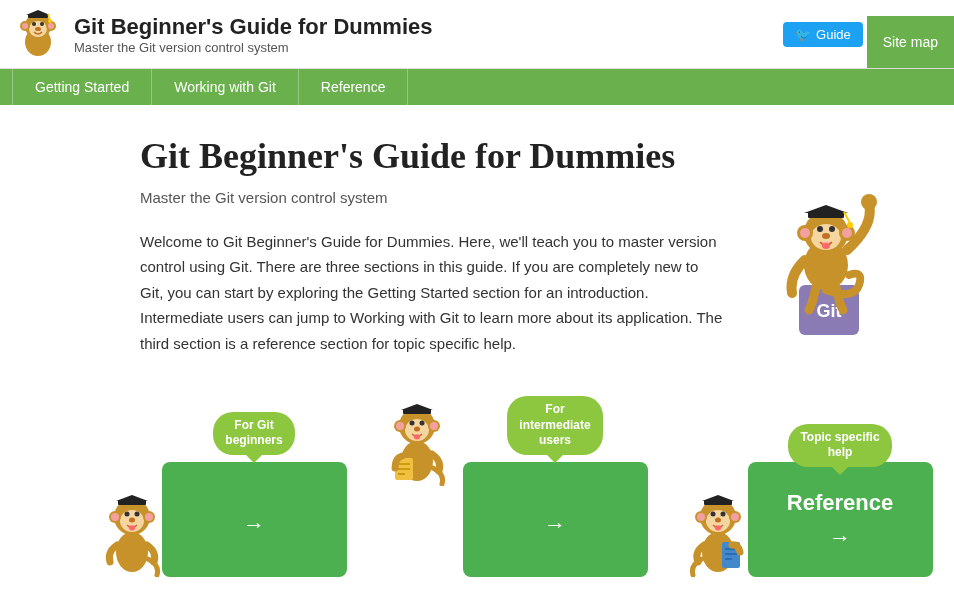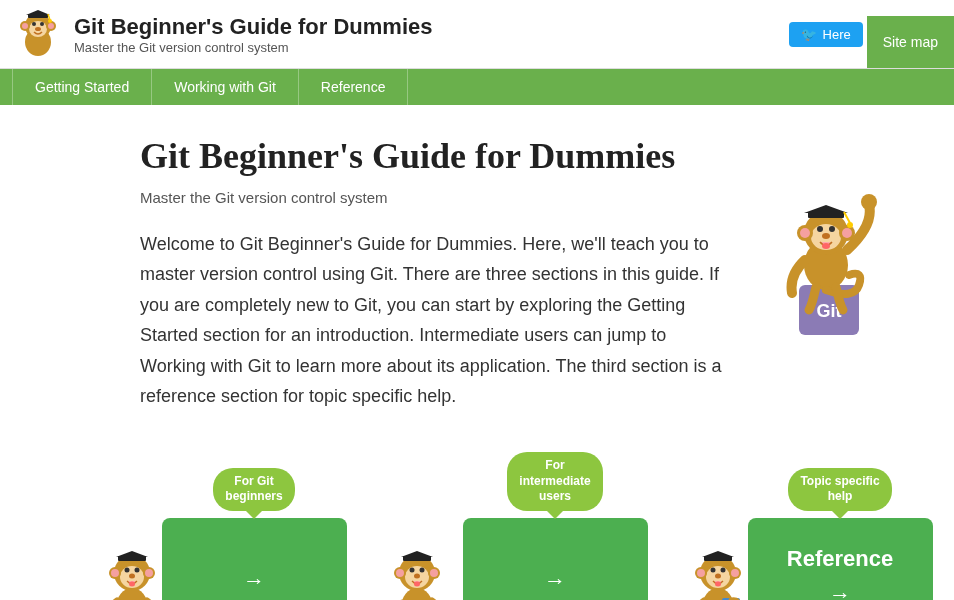--- a/index.html
+++ b/index.html
@@ -113,21 +113,21 @@
       color: #222;
       margin-bottom: 8px;
       font-family: Georgia, serif;
     }
     .hero-content .subtitle {
       color: #555;
       font-size: 15px;
       margin-bottom: 18px;
     }
     .hero-content p {
-      font-size: 18px;
+      font-size: 15px;
       color: #333;
       line-height: 1.7;
     }
     .hero-image {
       flex-shrink: 0;
       width: 160px;
       display: flex;
       justify-content: center;
       align-items: flex-start;
       margin-top: 10px;
@@ -233,21 +233,21 @@
   </div>
 
   <div class="header-text">
     <h1>Git Beginner's Guide for Dummies</h1>
     <p>Master the Git version control system</p>
   </div>
 
   <div class="header-actions">
     <button class="tweet-btn">
       <span style="font-weight:bold;">🐦</span>
-      <span>Here</span>
+      <span>Guide</span>
     </button>
     <div class="gplus-btn">
       <span class="gplus-label">g+1</span>
       <span class="gplus-count">12</span>
     </div>
   </div>
 
   <div class="sitemap-btn">
     <span>Site map</span>
   </div>
@@ -345,21 +345,21 @@
 beginners</div>
         </div>
         <div class="card">
           <div class="card-arrow">→</div>
         </div>
       </div>
     </div>
   </div>
 
   <div class="card-wrapper">
-    <div style="display:flex; align-items:flex-end; gap:16px;">
+    <div style="display:flex; gap:16px;">
       <svg viewBox="0 0 60 90" width="60" height="90">
         <circle cx="30" cy="30" r="18" fill="#c8922a"></circle>
         <ellipse cx="30" cy="34" rx="12" ry="11" fill="#f5d5a0"></ellipse>
         <circle cx="13" cy="30" r="6" fill="#c8922a"></circle>
         <circle cx="13" cy="30" r="4" fill="#f5a0a0"></circle>
         <circle cx="47" cy="30" r="6" fill="#c8922a"></circle>
         <circle cx="47" cy="30" r="4" fill="#f5a0a0"></circle>
         <circle cx="25" cy="27" r="2.5" fill="#333"></circle>
         <circle cx="35" cy="27" r="2.5" fill="#333"></circle>
         <ellipse cx="30" cy="33" rx="3" ry="2.5" fill="#c07020"></ellipse>
@@ -420,21 +420,21 @@
         <line x1="37" y1="67" x2="49" y2="67" stroke="#2266aa" stroke-width="1.5"></line>
         <line x1="37" y1="72" x2="44" y2="72" stroke="#2266aa" stroke-width="1.5"></line>
 
         <path d="M44 58 Q50 57 52 65" stroke="#c8922a" stroke-width="7" fill="none" stroke-linecap="round"></path>
 
         <path d="M16 58 Q6 65 10 75" stroke="#c8922a" stroke-width="7" fill="none" stroke-linecap="round"></path>
 
         <path d="M14 72 Q2 78 5 88" stroke="#c8922a" stroke-width="5" fill="none" stroke-linecap="round"></path>
       </svg>
       <div style="display:flex;flex-direction:column;align-items:center;">
-        <div style="position:relative; display:inline-block; margin-bottom:12px;">
+        <div style="position:relative; display:inline-block; ">
           <div class="speech-bubble" style="white-space:pre-line;">Topic specific
 help</div>
         </div>
         <div class="card">
           <div class="card-title">Reference</div>
           <div class="card-arrow">→</div>
         </div>
       </div>
     </div>
   </div>

